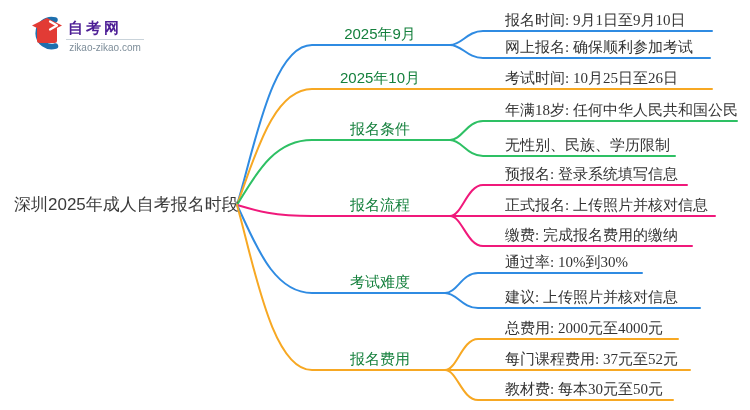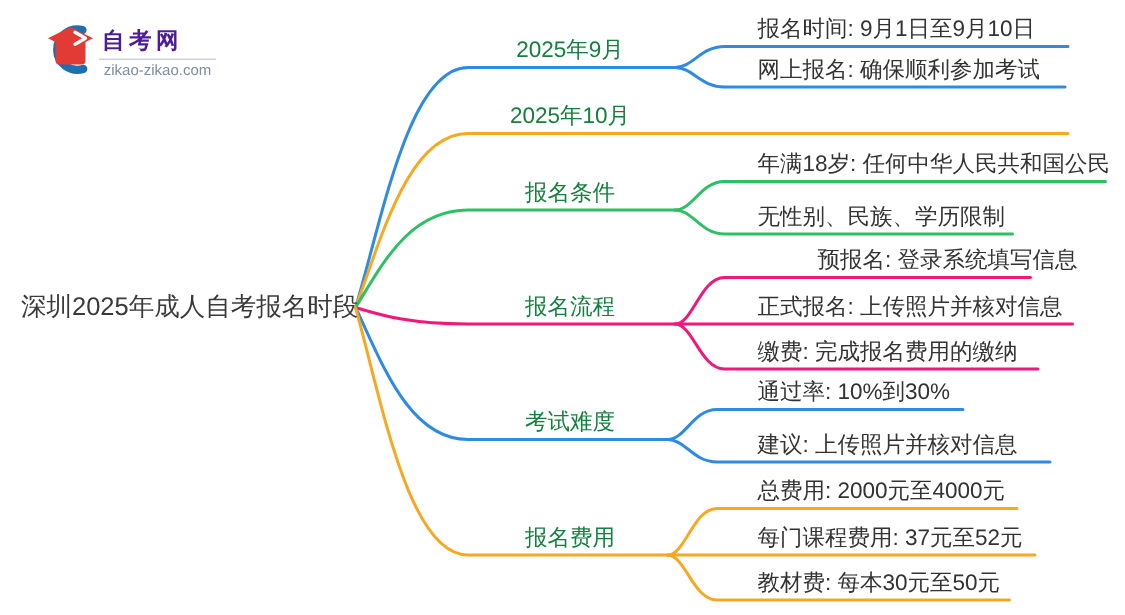--- a/index.html
+++ b/index.html
@@ -6,21 +6,21 @@
   body{width:750px;height:410px;overflow:hidden;position:relative;
        font-family:"Liberation Sans","DejaVu Sans",sans-serif;}
   .stage{position:absolute;left:0;top:0;width:750px;height:410px;background:#fff;}
   svg.links{position:absolute;left:0;top:0;}
   .txt{position:absolute;color:#333;font-size:15px;line-height:18px;height:18px;
        white-space:nowrap;}
   .root-label{position:absolute;left:14px;top:195px;width:222px;font-size:17px;
        line-height:20px;color:#3a3a3a;white-space:nowrap;}
   .branch-label{position:absolute;left:310px;width:140px;text-align:center;
        color:#15803d;font-size:15px;line-height:18px;height:18px;white-space:nowrap;}
-  .leaf{left:505px;}
+  .leaf{left:505px;font-family:Liberation Serif, serif;}
   
   .logo{position:absolute;left:28px;top:12px;width:130px;height:46px;cursor:pointer;}
   .logo-icon{position:absolute;left:0;top:1px;}
   .logo-name{position:absolute;left:40px;top:7px;width:76px;text-align:left;
        font-size:15px;font-weight:bold;color:#4c1d95;letter-spacing:3px;line-height:18px;}
   .logo-divider{position:absolute;left:38px;top:27px;width:78px;height:1px;background:#c9d3da;}
   .logo-url{position:absolute;left:38px;top:30px;width:78px;text-align:center;
        font-size:10px;color:#7e8e9a;line-height:12px;}
 </style>
 </head>
@@ -81,23 +81,24 @@
 
   <div class="branch-label" style="top:25px;">2025年9月</div>
   <div class="branch-label" style="top:69px;">2025年10月</div>
   <div class="branch-label" style="top:120px;">报名条件</div>
   <div class="branch-label" style="top:196px;">报名流程</div>
   <div class="branch-label" style="top:273px;text-align:center;">考试难度</div>
   <div class="branch-label" style="top:350px;">报名费用</div>
 
   <div class="txt leaf" style="top:11px;">报名时间: 9月1日至9月10日</div>
   <div class="txt leaf" style="top:38px;">网上报名: 确保顺利参加考试</div>
+  <div class="txt leaf" style="top:69px;">考试时间: 10月25日至26日</div>
   <div class="txt leaf" style="top:101px;">年满18岁: 任何中华人民共和国公民</div>
   <div class="txt leaf" style="top:136px;">无性别、民族、学历限制</div>
-  <div class="txt leaf" style="top:165px;margin-left:40px;">预报名: 登录系统填写信息</div>
+  <div class="txt leaf" style="top:165px;">预报名: 登录系统填写信息</div>
   <div class="txt leaf" style="top:196px;">正式报名: 上传照片并核对信息</div>
   <div class="txt leaf" style="top:226px;">缴费: 完成报名费用的缴纳</div>
   <div class="txt leaf" style="top:253px;">通过率: 10%到30%</div>
   <div class="txt leaf" style="top:288px;">建议: 上传照片并核对信息</div>
   <div class="txt leaf" style="top:319px;">总费用: 2000元至4000元</div>
   <div class="txt leaf" style="top:350px;text-align:center;">每门课程费用: 37元至52元</div>
   <div class="txt leaf" style="top:380px;">教材费: 每本30元至50元</div>
 
 </div>
 

